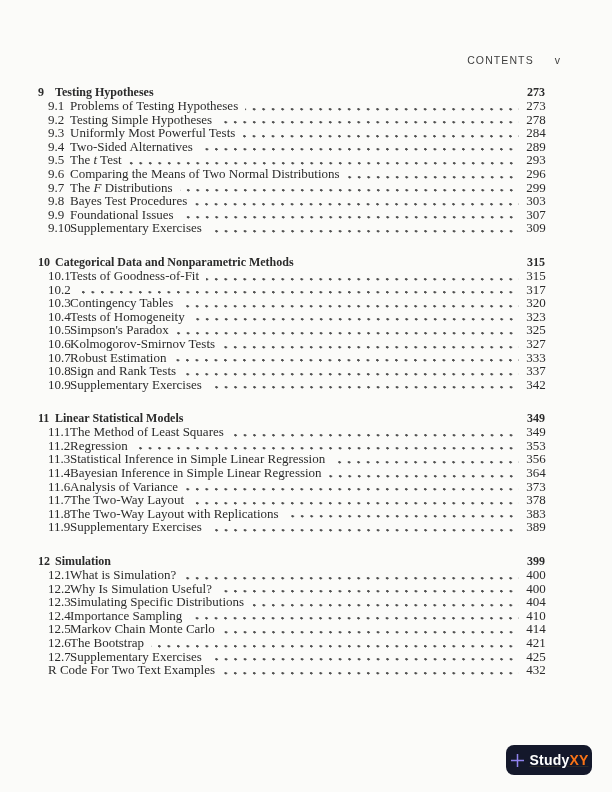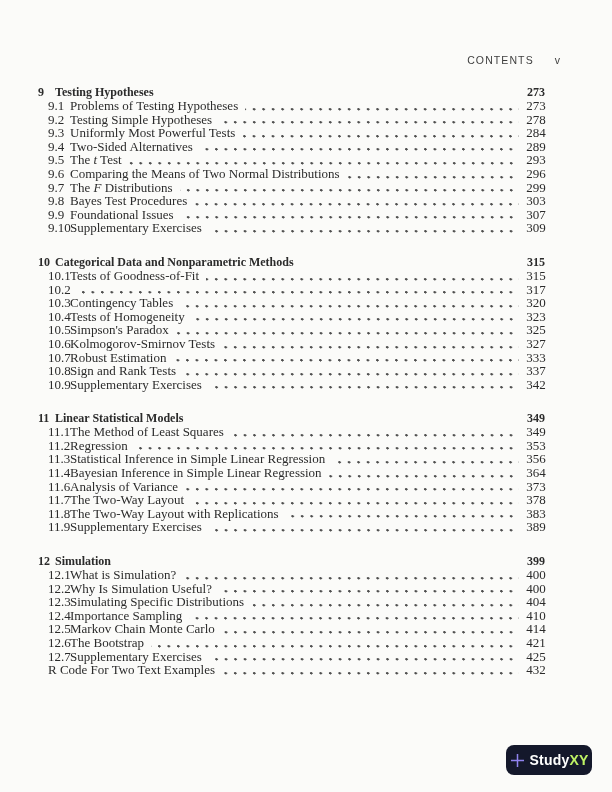--- a/index.html
+++ b/index.html
@@ -94,20 +94,21 @@
     display: flex;
     align-items: center;
     justify-content: center;
   }
   .studyxy-badge .wordmark {
     display: flex;
     align-items: baseline;
     font-weight: bold;
     font-size: 14px;
     letter-spacing: 0.2px;
+    text-decoration: underline;
   }
   .studyxy-badge .study { color: #ffffff; }
   .studyxy-badge .xy { color: #7d6df1; }
 </style>
 </head>
 <body>
 
 <div class="running-header">
   <span class="hdr-title">CONTENTS</span>
   <span class="hdr-page">v</span>
@@ -357,15 +358,15 @@
   </div>
 
 <div class="studyxy-badge" style="background: rgb(20, 24, 43);">
   <span class="plus-wrap">
     <svg width="15" height="15" viewBox="0 0 15 15">
       <path class="plus-path" d="M7.5 1 V14 M1 7.5 H14" stroke="#9083ee" stroke-width="1.5" fill="none"></path>
     </svg>
   </span>
   <span class="wordmark">
     <span class="study">Study</span>
-    <span class="xy" style="color: #bef264;">XY</span>
+    <span class="xy" style="color: #f97316;">XY</span>
   </span>
 </div>
 
 </body></html>

